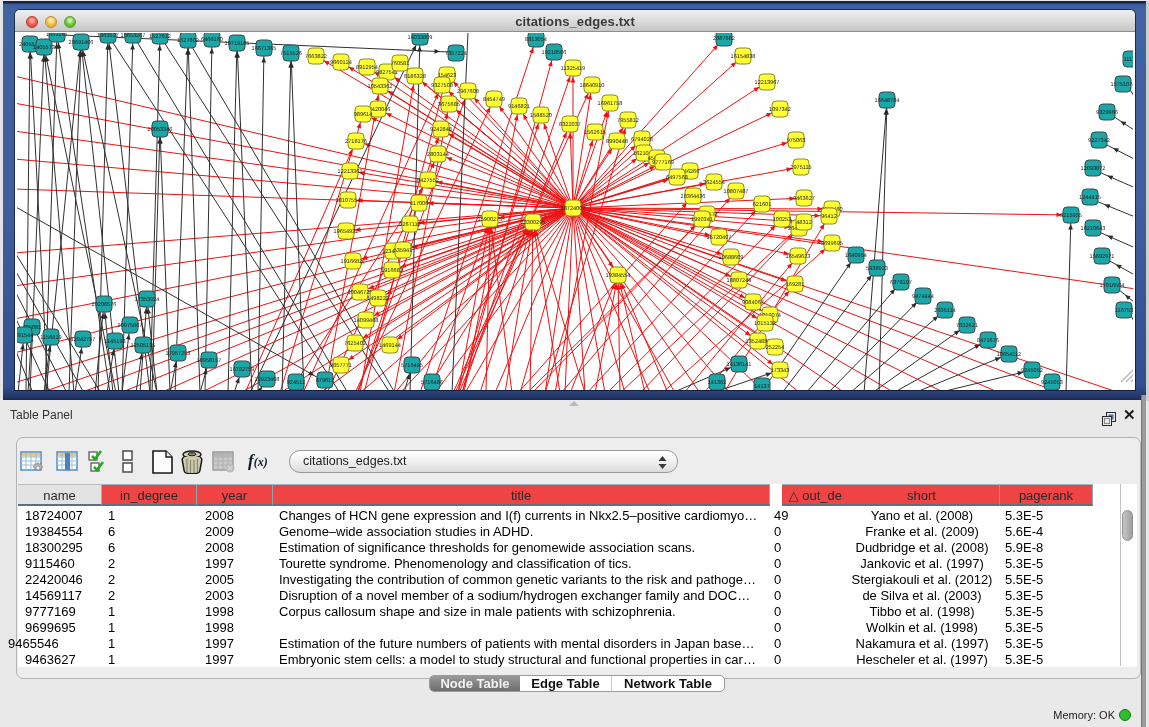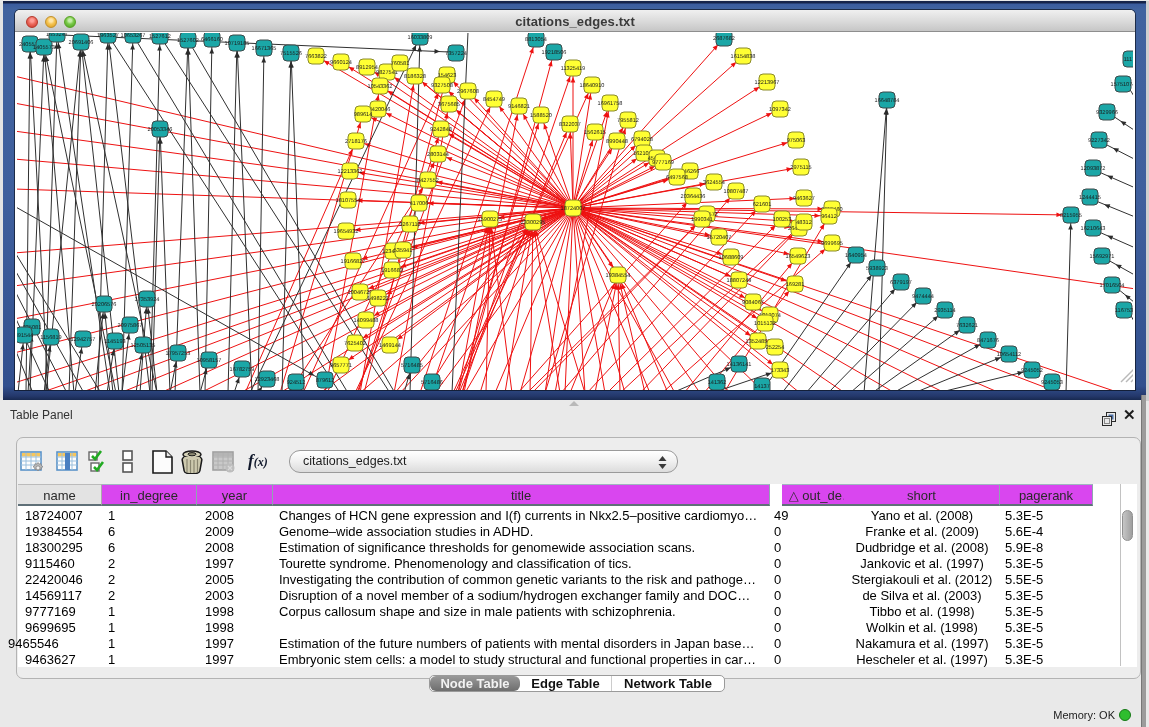--- a/index.html
+++ b/index.html
@@ -22,31 +22,31 @@
 #panel { left:0; top:401px; width:1149px; height:326px; background:#e9e9e9; }
 #ptitle { left:10px; top:7px; font-size:12px; color:#333; }
 #grip { left:569px; top:0px; width:0; height:0; border-left:5px solid transparent; border-right:5px solid transparent; border-bottom:5px solid #b9b9b9; }
 #px { left:1123px; top:5px; font-size:15px; font-weight:bold; color:#1c1c1c; }
 #container { left:16px; top:36px; width:1125px; height:242px; background:#ededed; border:1px solid #b3b3b3; border-radius:7px; }
 #combo { left:289px; top:49px; width:389px; height:23px; border:1px solid #9a9a9a; border-radius:11px; background:linear-gradient(#ffffff,#f2f2f2 45%,#dcdcdc); }
 #combotext { left:13px; top:3px; font-size:12.5px; color:#1c1c1c; }
 #rstrip { left:1141px; top:395px; width:5px; height:332px; background:#9b9b9b; border-left:1px solid #777; }
 
 #thead { left:18px; top:83px; width:1102px; height:22px; }
-.hc { position:absolute; top:0; height:22px; background:#d946ef; border-right:1px solid #8fa6b0; border-top:1px solid #9fb6c0; border-bottom:2px solid #5f7078; font-size:13px; color:#2a2a2a; text-align:center; line-height:21px; overflow:hidden; }
+.hc { position:absolute; top:0; height:22px; background:#ef4444; border-right:1px solid #8fa6b0; border-top:1px solid #9fb6c0; border-bottom:2px solid #5f7078; font-size:13px; color:#2a2a2a; text-align:center; line-height:21px; overflow:hidden; }
 #tbody { left:18px; top:83px; width:1119px; height:183px; background:#fff; }
 .trow { position:absolute; left:0; width:1140px; height:16px; }
 .c { position:absolute; top:2px; font-size:13px; color:#000; white-space:nowrap; }
 .ctr { text-align:center; }
 #vline { left:1120px; top:484px; width:1px; height:182px; background:#c2c2c2; }
 #thumb { left:1122px; top:510px; width:11px; height:31px; border-radius:5.5px; background:linear-gradient(90deg,#c6c6c6,#9f9f9f); border:1px solid #909090; }
 
 #tabs { left:429px; top:675px; height:17px; display:flex; font-size:13px; font-weight:bold; border:1px solid #9a9a9a; border-radius:5px; overflow:hidden; background:#fff; }
 .tab { height:100%; line-height:16px; color:#111; text-align:center; box-sizing:border-box; }
-#tab1 { background:linear-gradient(#999999,#6e6e6e); color:#f2f2f2;border-radius:6px; }
+#tab1 { background:linear-gradient(#999999,#6e6e6e); color:#f2f2f2; }
 #tab2 { border-right:1px solid #cccccc; }
 #mem { right:34px; top:709px; font-size:11px; color:#222; }
 #memdot { left:1119px; top:709px; width:12px; height:12px; border-radius:50%; background:#2fbe2f; border:1.5px solid #157815; }
 </style></head>
 <body>
 <div id="desk" class="abs">
  <div id="deskblue" class="abs"></div>
  <div id="rgrey1" class="abs"></div>
  <div id="lgrey" class="abs"></div>
  <div id="win" class="abs">

